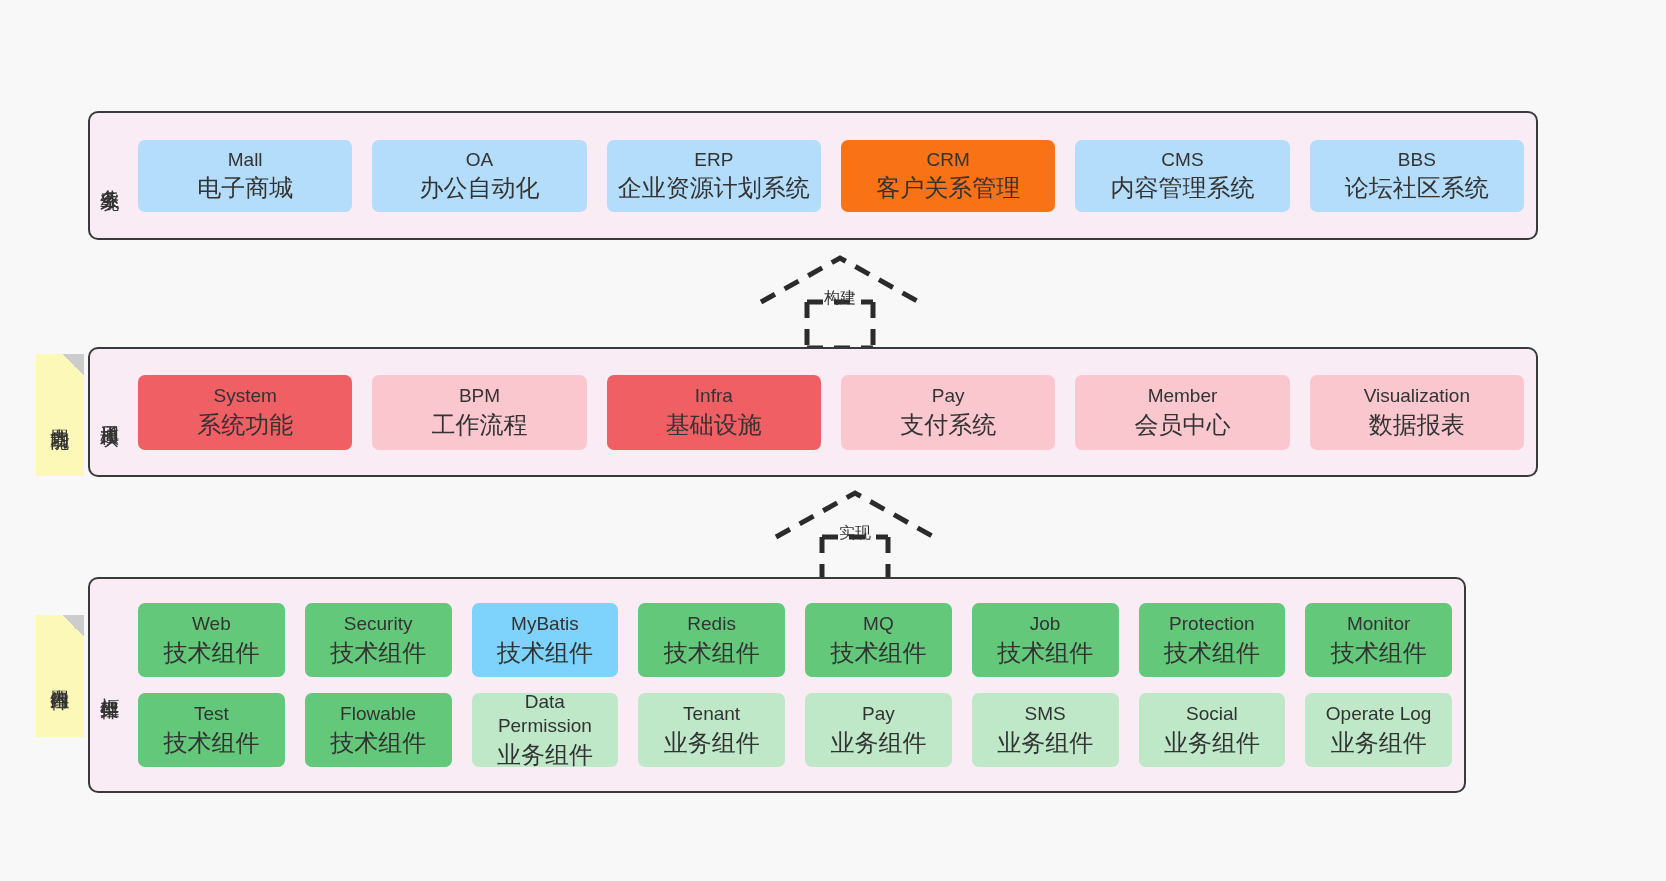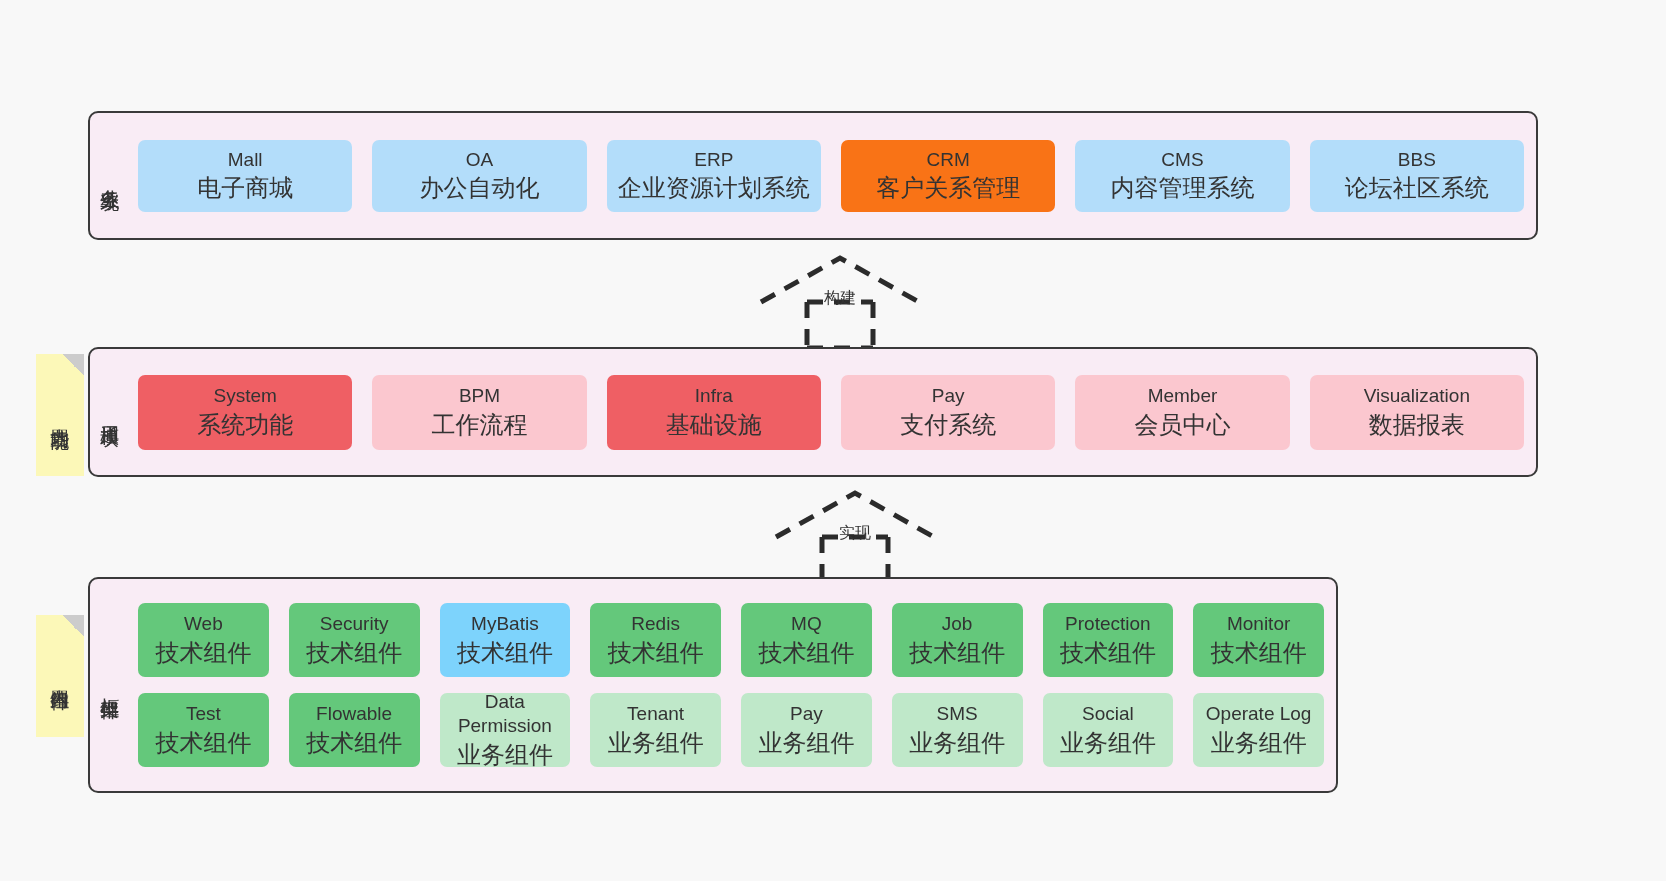--- a/index.html
+++ b/index.html
@@ -78,21 +78,21 @@
   .cell .t-en { font-size: 19px; }
   .cell .t-cn { font-size: 24px; }
 
   
   #layer-business { left: 88px; top: 111px; width: 1450px; height: 129px; }
   #layer-business .cell { height: 72px; }
 
   #layer-common { left: 88px; top: 347px; width: 1450px; height: 130px; }
   #layer-common .cell { height: 75px; }
 
-  #layer-framework { left: 88px; top: 577px; width: 1250px; height: 216px; }
+  #layer-framework { left: 88px; top: 577px; width: 1378px; height: 216px; }
   #layer-framework .cell { height: 74px; }
   #layer-framework .layer-body { gap: 16px; padding-left: 8px; }
 
   
   .sticky {
     position: absolute;
     box-sizing: border-box;
     background: #fcf8b8;
     display: flex;
     align-items: center;

